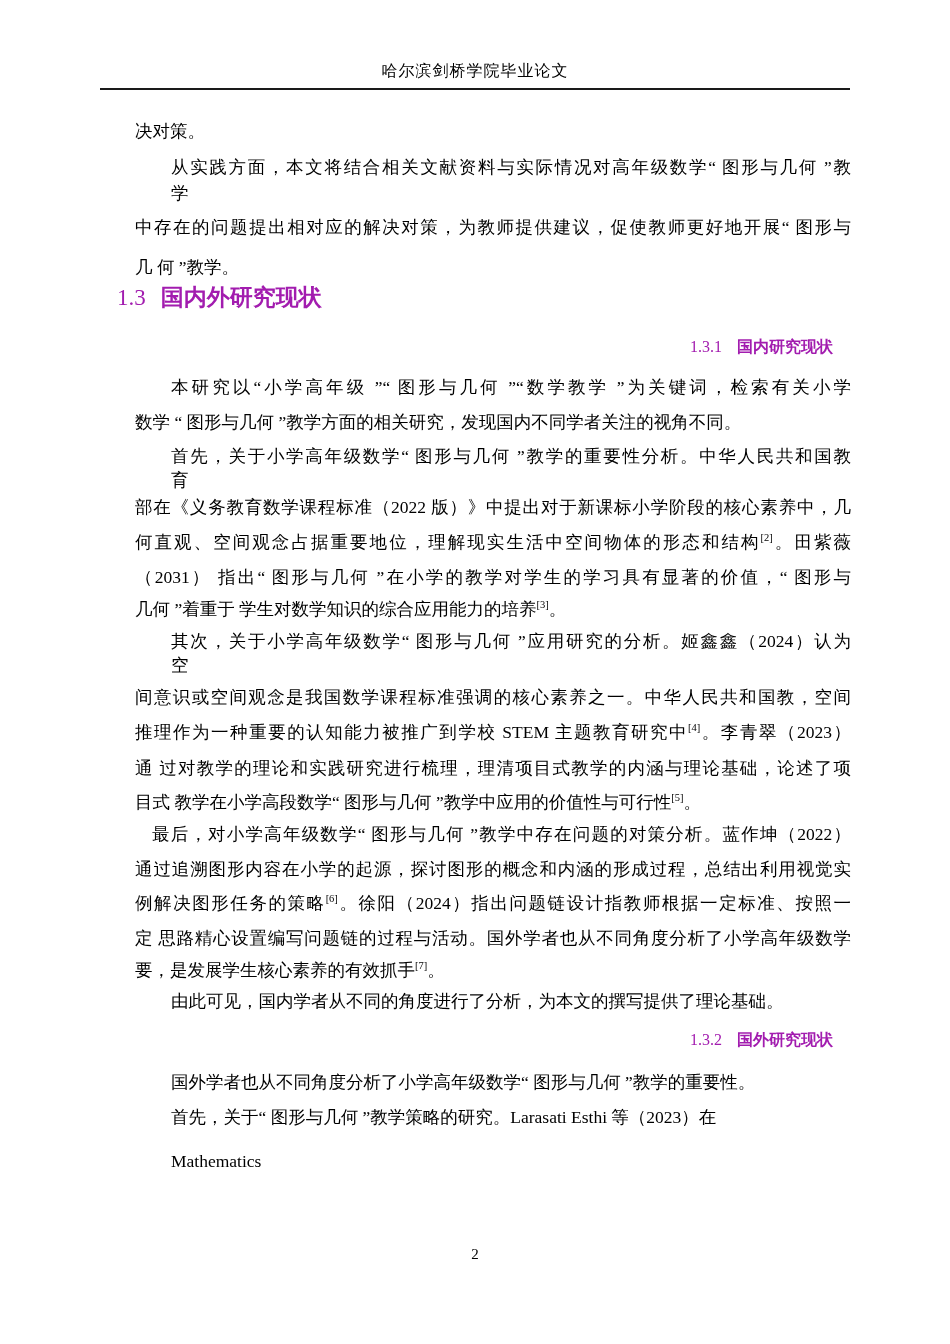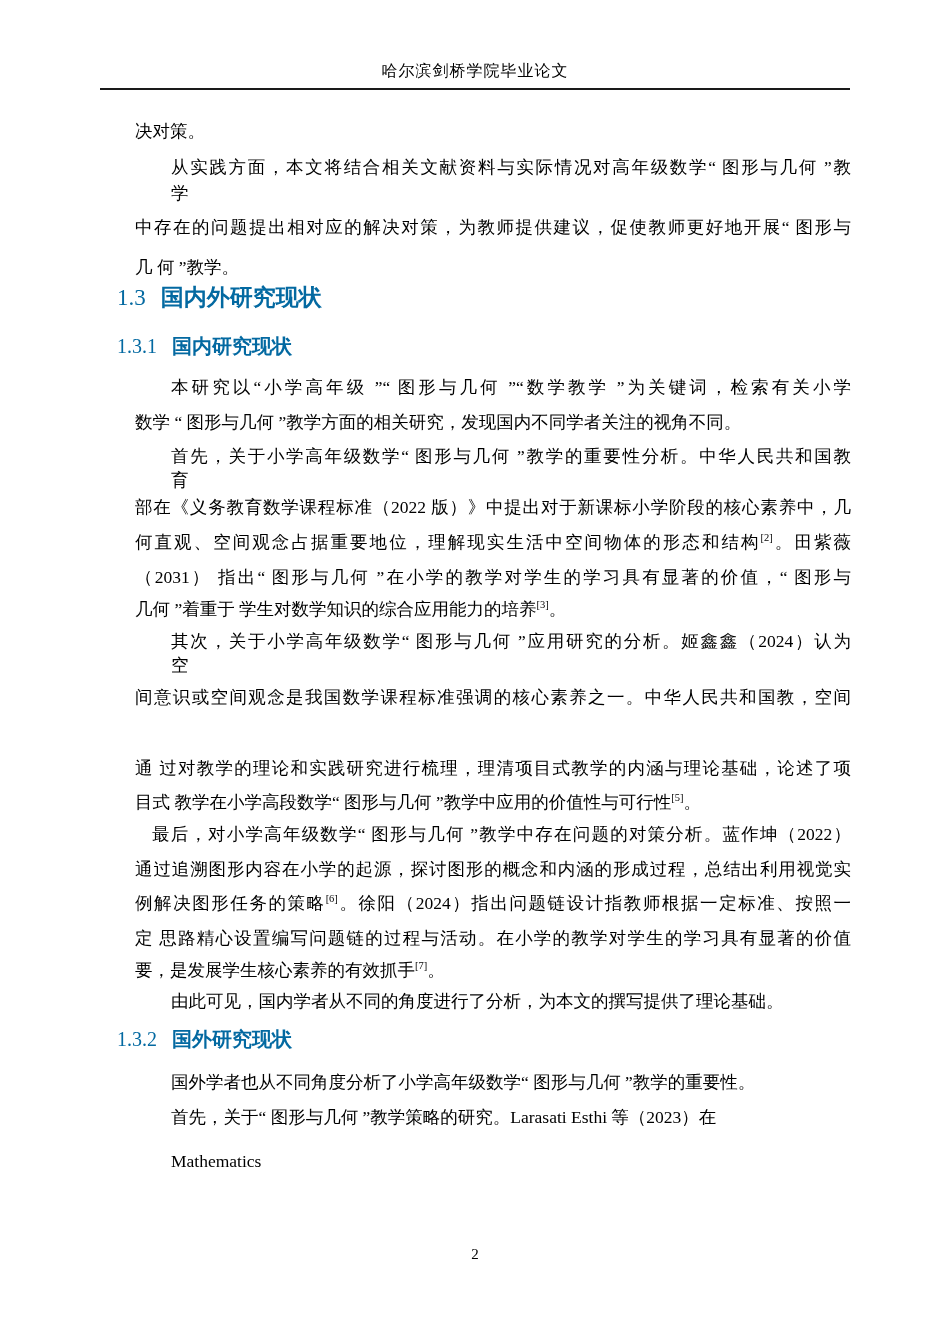--- a/index.html
+++ b/index.html
@@ -43,24 +43,24 @@
     font-size: 10.5px;
     line-height: 0;
     vertical-align: super;
   }
   .h1, .h2 {
     position: absolute;
     left: 117px;
     width: 716px;
     font-family: "Liberation Sans", "DejaVu Sans", sans-serif;
     font-weight: bold;
-    color: #0369a1;
+    color: #a21caf;
   }
   .h1 { font-size: 23px; line-height: 30px; }
-  .h2 { font-size: 20px; line-height: 27px; }
+  .h2 { font-size: 16px; line-height: 27px; text-align: right; }
   .h1 .num, .h2 .num {
     font-family: "Liberation Serif", "DejaVu Serif", serif;
     font-weight: normal;
     margin-right: 15px;
   }
   .page-number {
     position: absolute;
     top: 1246px; left: 0; width: 100%;
     text-align: center;
     font-size: 15px;
@@ -88,26 +88,27 @@
   <div class="line" style="top:409px">数学 “ 图形与几何 ”教学方面的相关研究，发现国内不同学者关注的视角不同。</div>
   <div class="line indent just" style="top:443px">首先，关于小学高年级数学“ 图形与几何 ”教学的重要性分析。中华人民共和国教</div>
   <div class="line indent" style="top:467px">育</div>
   <div class="line just" style="top:494px">部在《义务教育数学课程标准（2022 版）》中提出对于新课标小学阶段的核心素养中，几</div>
   <div class="line just" style="top:529px"><span>何直观、空间观念占据重要地位，理解现实生活中空间物体的形态和结构</span><sup class="cite">[2]</sup><span>。田紫薇</span></div>
   <div class="line just" style="top:564px">（2031） 指出“ 图形与几何 ”在小学的教学对学生的学习具有显著的价值，“ 图形与</div>
   <div class="line" style="top:596px"><span>几何 ”着重于 学生对数学知识的综合应用能力的培养</span><sup class="cite">[3]</sup><span>。</span></div>
   <div class="line indent just" style="top:628px">其次，关于小学高年级数学“ 图形与几何 ”应用研究的分析。姬鑫鑫（2024）认为</div>
   <div class="line indent" style="top:652px">空</div>
   <div class="line just" style="top:684px">间意识或空间观念是我国数学课程标准强调的核心素养之一。中华人民共和国教，空间</div>
+  <div class="line just" style="top:719px"><span>推理作为一种重要的认知能力被推广到学校 STEM 主题教育研究中</span><sup class="cite">[4]</sup><span>。李青翠（2023）</span></div>
   <div class="line just" style="top:755px">通 过对教学的理论和实践研究进行梳理，理清项目式教学的内涵与理论基础，论述了项</div>
   <div class="line" style="top:789px"><span>目式 教学在小学高段数学“ 图形与几何 ”教学中应用的价值性与可行性</span><sup class="cite">[5]</sup><span>。</span></div>
   <div class="line indent1 just" style="top:821px">最后，对小学高年级数学“ 图形与几何 ”教学中存在问题的对策分析。蓝作坤（2022）</div>
   <div class="line just" style="top:856px">通过追溯图形内容在小学的起源，探讨图形的概念和内涵的形成过程，总结出利用视觉实</div>
   <div class="line just" style="top:890px"><span>例解决图形任务的策略</span><sup class="cite">[6]</sup><span>。徐阳（2024）指出问题链设计指教师根据一定标准、按照一</span></div>
-  <div class="line just" style="top:925px">定 思路精心设置编写问题链的过程与活动。在小学的教学对学生的学习具有显著的价值</div>
+  <div class="line just" style="top:925px">定 思路精心设置编写问题链的过程与活动。国外学者也从不同角度分析了小学高年级数学</div>
   <div class="line" style="top:957px"><span>要，是发展学生核心素养的有效抓手</span><sup class="cite">[7]</sup><span>。</span></div>
   <div class="line indent" style="top:988px">由此可见，国内学者从不同的角度进行了分析，为本文的撰写提供了理论基础。</div>
 
   <div class="h2" style="top:1026px"><span class="num">1.3.2</span><span>国外研究现状</span></div>
 
   <div class="line indent" style="top:1069px">国外学者也从不同角度分析了小学高年级数学“ 图形与几何 ”教学的重要性。</div>
   <div class="line indent" style="top:1104px">首先，关于“ 图形与几何 ”教学策略的研究。Larasati Esthi 等（2023）在</div>
   <div class="line indent" style="top:1148px">Mathematics</div>
 
   <div class="page-number">2</div>

